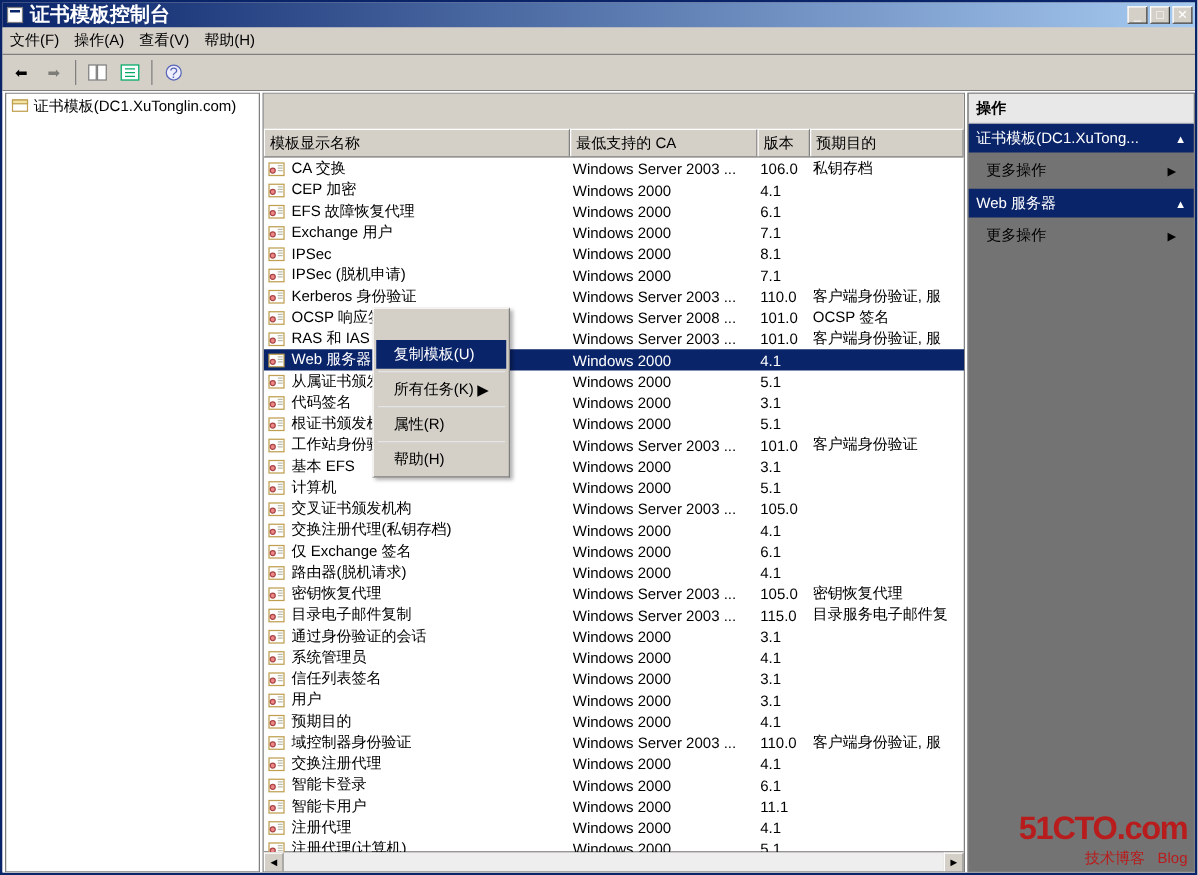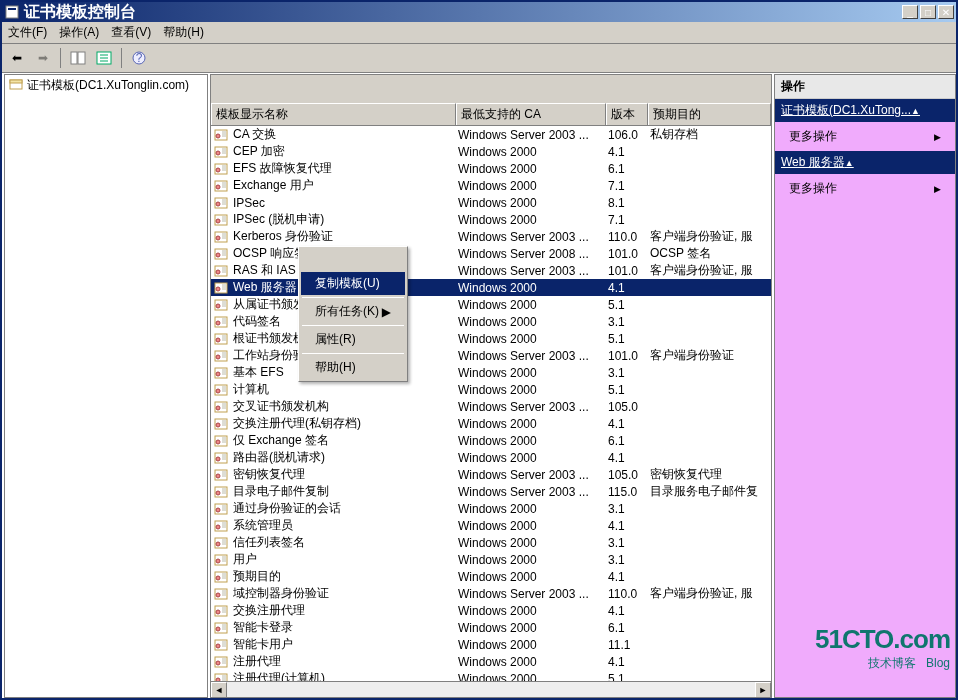--- a/index.html
+++ b/index.html
@@ -23,32 +23,32 @@
 .lh { border-right:1px solid #808080; border-top:1px solid #fff; border-left:1px solid #fff; padding:2px 4px; white-space:nowrap; overflow:hidden;margin-top:28px;}
 .c-name { width: 245px; }
 .c-ca { width: 150px; }
 .c-ver { width: 42px; }
 .c-purpose { flex:1; }
 .list-body { flex:1; overflow:auto; font-family: "Courier New", monospace, "SimSun"; font-size: 12px; position:relative;}
 .row { display:flex; align-items:center; height:17px; white-space:nowrap; }
 .row.selected { background:#0a246a; color:#fff; }
 .row .cell { padding: 0 4px; overflow:hidden; white-space:nowrap; }
 .row .ic { width:16px; height:16px; margin-left:2px; display:inline-flex; align-items:center; justify-content:center; }
-.actions-pane { width:182px; border:1px solid #808080; background:#f0abfc; display:flex; flex-direction:column;}
+.actions-pane { width:182px; border:1px solid #808080; background:#737373; display:flex; flex-direction:column;}
 .actions-header { background:#e8e8e8; padding:3px 6px; border-bottom:1px solid #ccc; font-weight:bold;}
-.actions-section-title { background:#0a246a; color:#fff; padding:3px 6px; display:flex; justify-content:flex-start; align-items:center; font-size:12px;text-decoration:underline;}
+.actions-section-title { background:#0a246a; color:#fff; padding:3px 6px; display:flex; justify-content:space-between; align-items:center; font-size:12px;}
 .actions-item { padding:6px 14px; display:flex; justify-content:space-between; align-items:center; cursor:default;}
 .context-menu { position:absolute; left:298px; top:246px; width:110px; background:#d4d0c8; border:1px solid #808080; border-top-color:#fff; border-left-color:#fff; box-shadow: 2px 2px 3px rgba(0,0,0,0.3); padding:2px; z-index:10;}
 .cm-item { padding:3px 14px 3px 14px; display:flex; justify-content:space-between; align-items:center; white-space:nowrap;}
 .cm-item.highlight { background:#0a246a; color:#fff;margin-top:23px; }
 .cm-sep { height:1px; background:#808080; border-bottom:1px solid #fff; margin:2px 1px; }
 .hscroll { height:16px; background:#d4d0c8; border-top:1px solid #808080; display:flex; }
 .hscroll .sbtn{ width:16px; height:16px; background:#d4d0c8; border:1px solid #fff; border-right-color:#808080; border-bottom-color:#808080; display:flex; align-items:center; justify-content:center; font-size:9px;}
 .hscroll .track{ flex:1; background:#eee;}
-.watermark { position:absolute; right:8px; bottom:28px; color:#0f766e; font-family: Arial; text-align:right; pointer-events:none;}
+.watermark { position:absolute; right:8px; bottom:5px; color:#b91c1c; font-family: Arial; text-align:right; pointer-events:none;}
 .watermark .big { font-size:26px; font-weight:bold; letter-spacing:-1px; }
 .watermark .small { font-size:12px; }
 svg.cert-icon { width:14px; height:14px; }
 .tri { font-size:9px; color:#fff;}
 .tri.b { color:#000;}
 </style>
 </head>
 <body>
 
 <div class="window">

